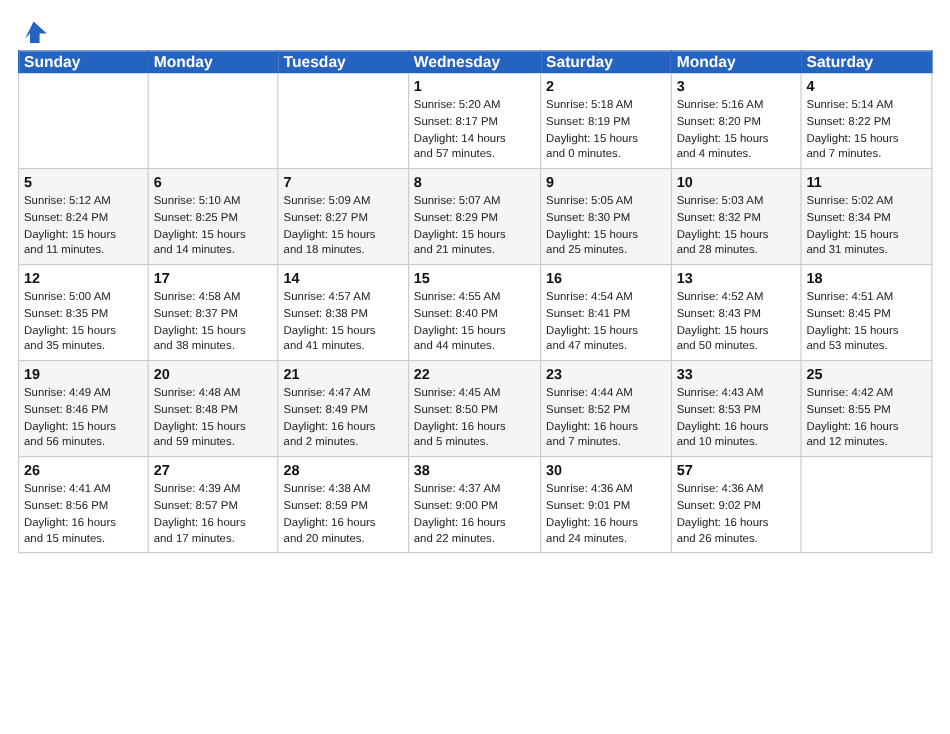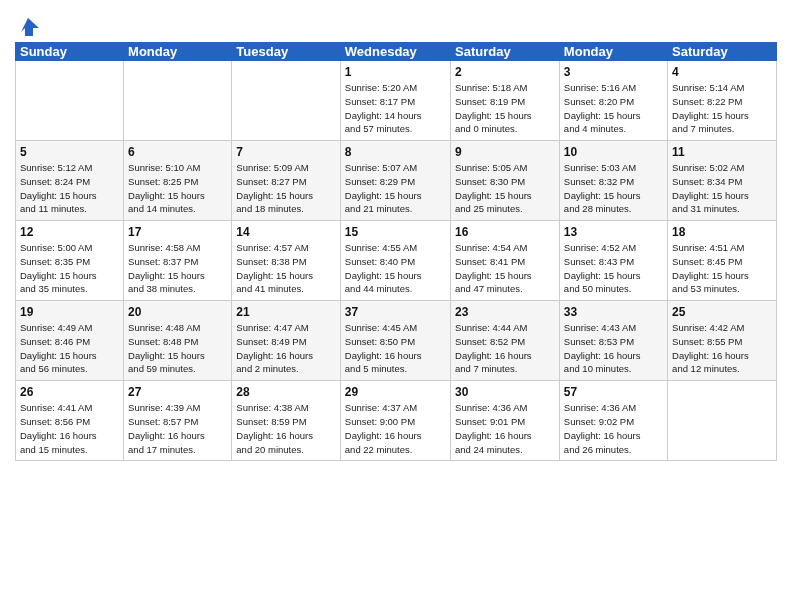--- a/index.html
+++ b/index.html
@@ -213,21 +213,21 @@
         </td>
         <td>
           <span class="day-number">20</span>
           <div class="day-info">Sunrise: 4:48 AM<br>Sunset: 8:48 PM<br>Daylight: 15 hours<br>and 59 minutes.</div>
         </td>
         <td>
           <span class="day-number">21</span>
           <div class="day-info">Sunrise: 4:47 AM<br>Sunset: 8:49 PM<br>Daylight: 16 hours<br>and 2 minutes.</div>
         </td>
         <td>
-          <span class="day-number">37</span>
+          <span class="day-number">22</span>
           <div class="day-info">Sunrise: 4:45 AM<br>Sunset: 8:50 PM<br>Daylight: 16 hours<br>and 5 minutes.</div>
         </td>
         <td>
           <span class="day-number">23</span>
           <div class="day-info">Sunrise: 4:44 AM<br>Sunset: 8:52 PM<br>Daylight: 16 hours<br>and 7 minutes.</div>
         </td>
         <td>
           <span class="day-number">33</span>
           <div class="day-info">Sunrise: 4:43 AM<br>Sunset: 8:53 PM<br>Daylight: 16 hours<br>and 10 minutes.</div>
         </td>
@@ -243,21 +243,21 @@
         </td>
         <td>
           <span class="day-number">27</span>
           <div class="day-info">Sunrise: 4:39 AM<br>Sunset: 8:57 PM<br>Daylight: 16 hours<br>and 17 minutes.</div>
         </td>
         <td>
           <span class="day-number">28</span>
           <div class="day-info">Sunrise: 4:38 AM<br>Sunset: 8:59 PM<br>Daylight: 16 hours<br>and 20 minutes.</div>
         </td>
         <td>
-          <span class="day-number">29</span>
+          <span class="day-number">38</span>
           <div class="day-info">Sunrise: 4:37 AM<br>Sunset: 9:00 PM<br>Daylight: 16 hours<br>and 22 minutes.</div>
         </td>
         <td>
           <span class="day-number">30</span>
           <div class="day-info">Sunrise: 4:36 AM<br>Sunset: 9:01 PM<br>Daylight: 16 hours<br>and 24 minutes.</div>
         </td>
         <td>
           <span class="day-number">57</span>
           <div class="day-info">Sunrise: 4:36 AM<br>Sunset: 9:02 PM<br>Daylight: 16 hours<br>and 26 minutes.</div>
         </td>

